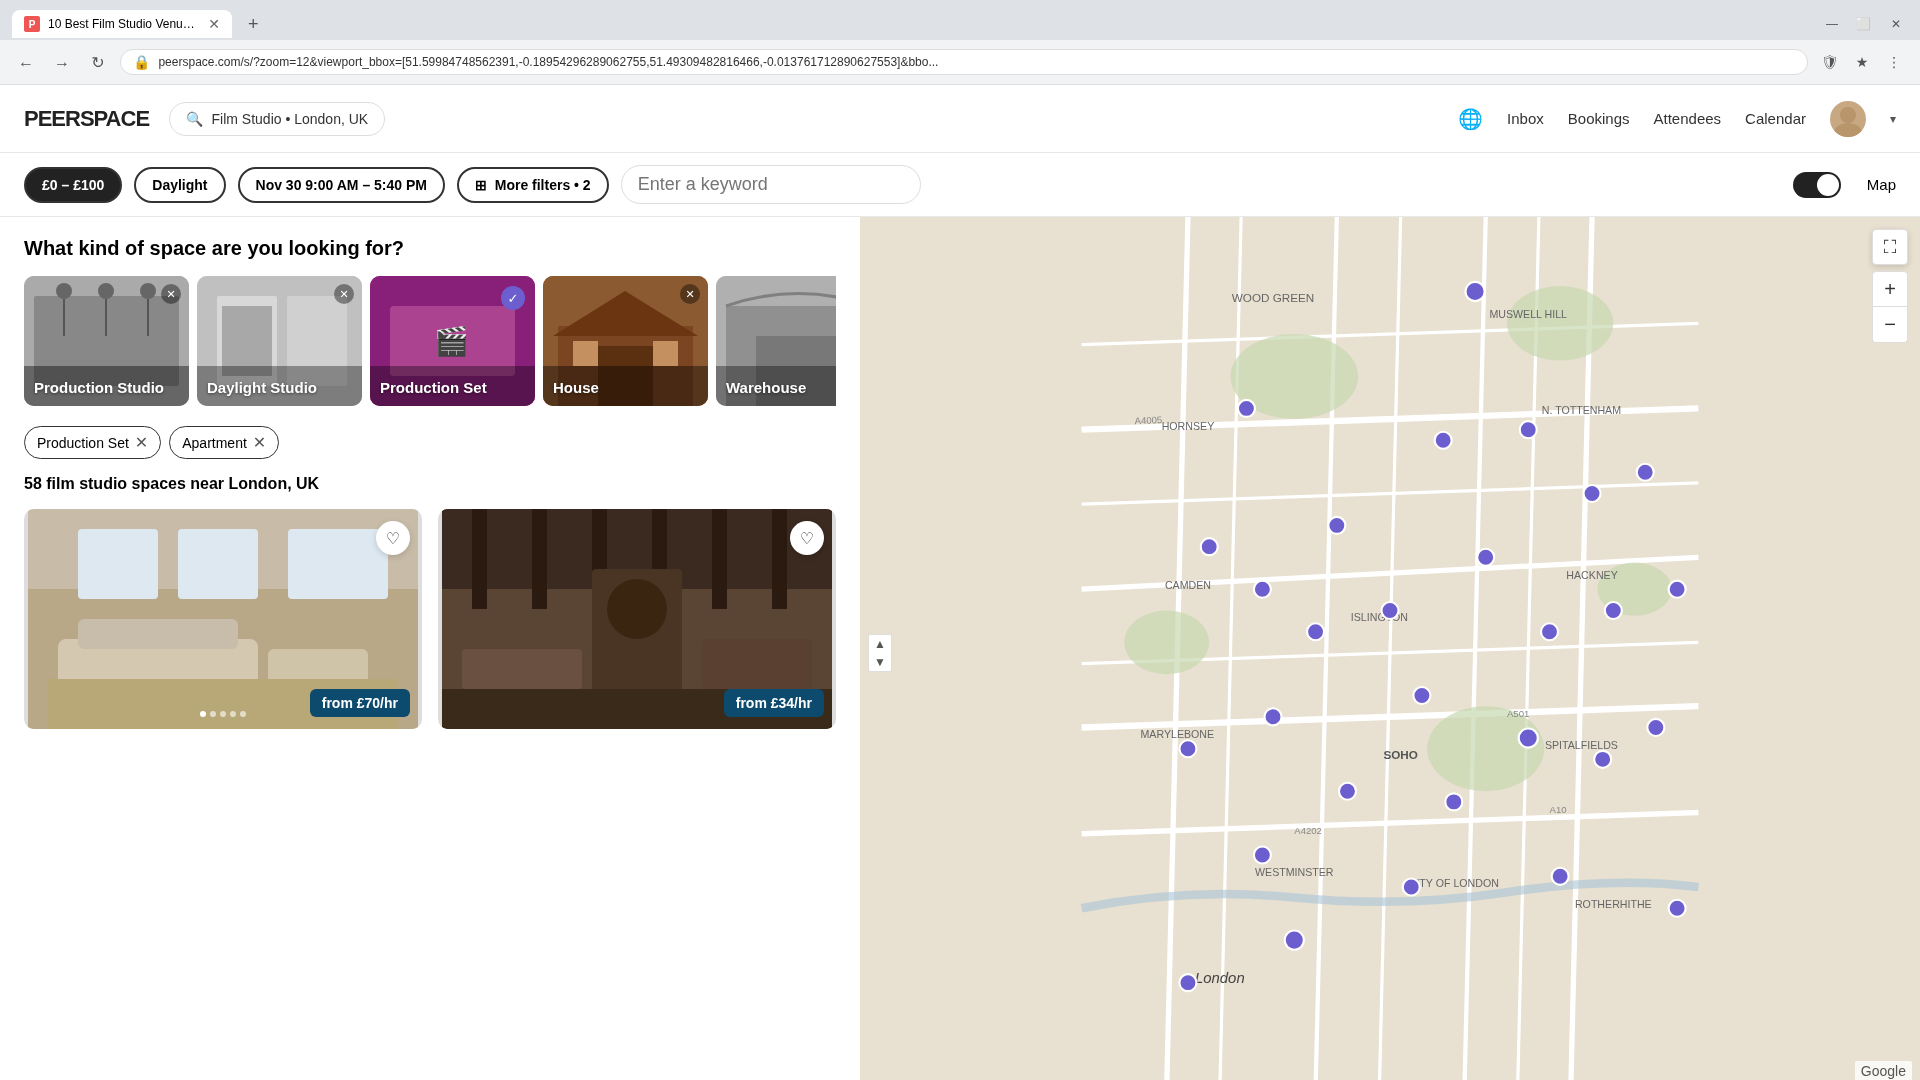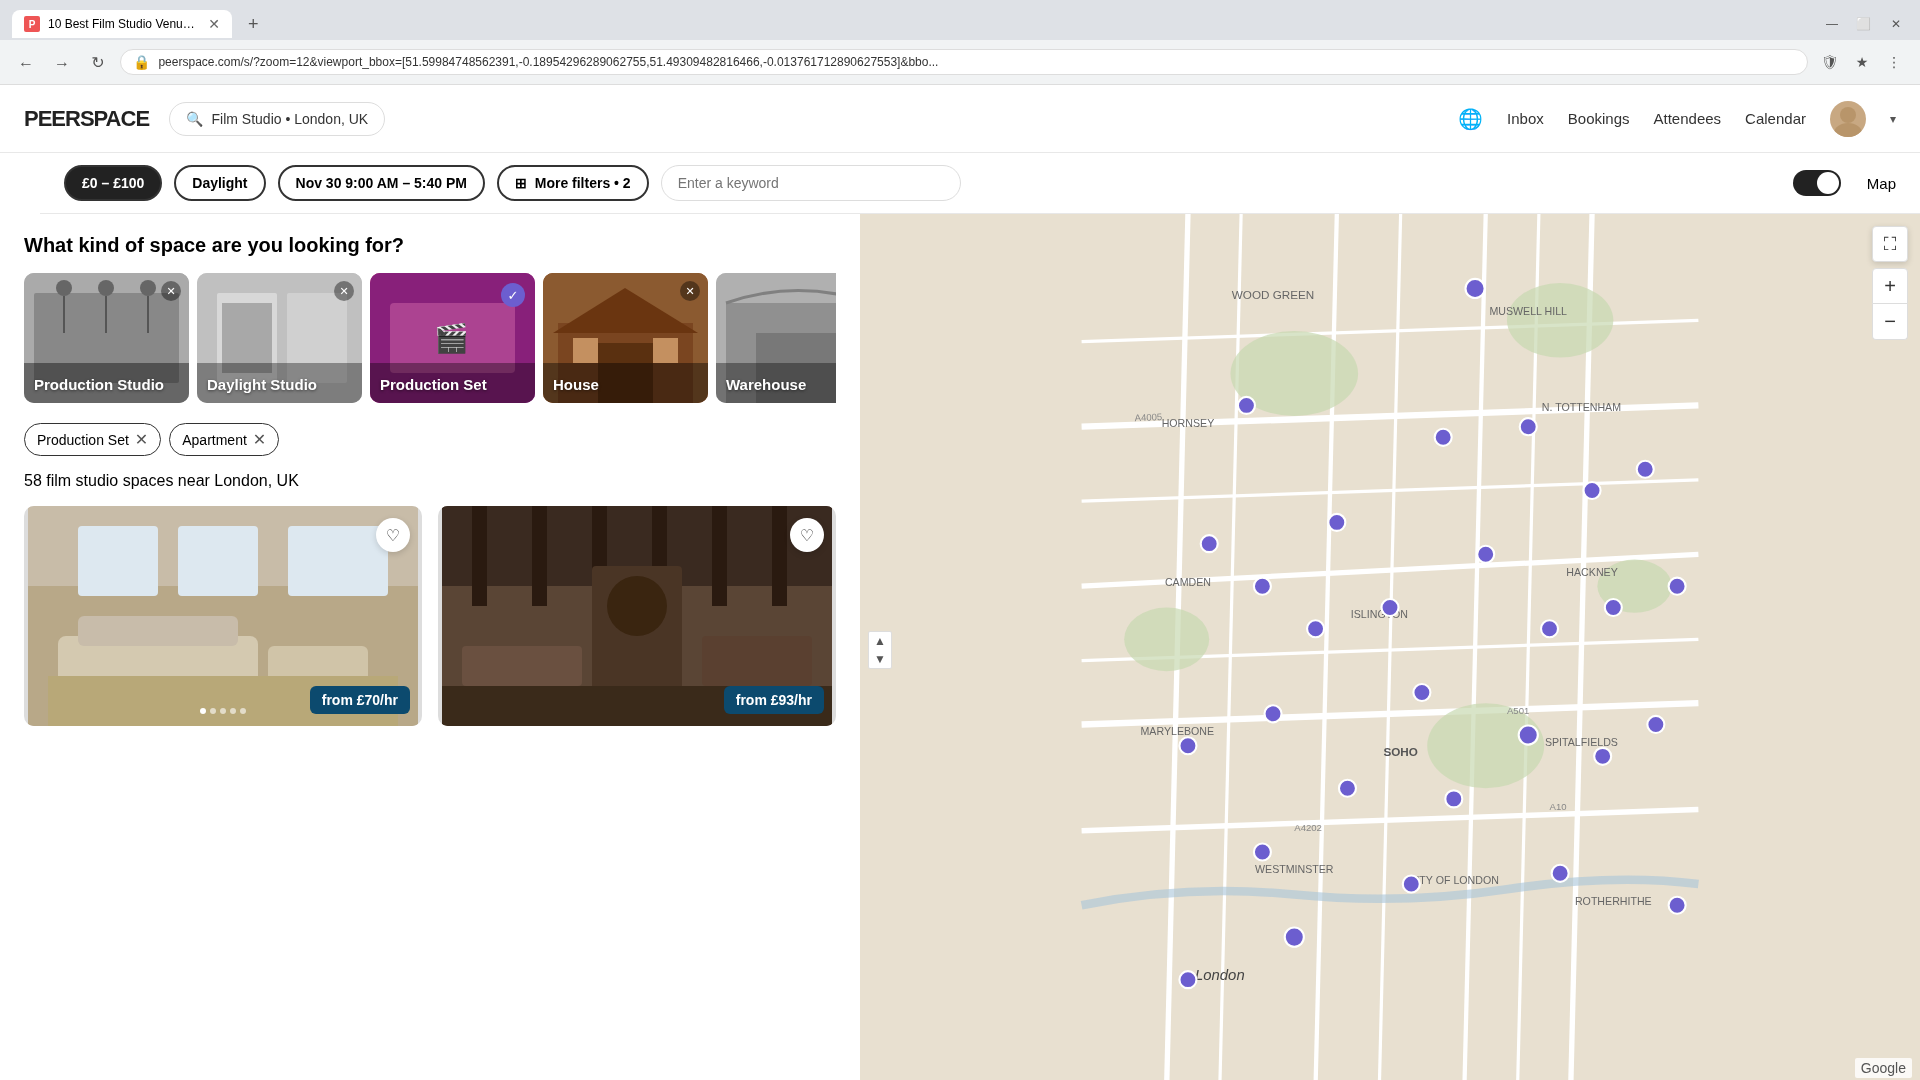--- a/index.html
+++ b/index.html
@@ -29,25 +29,25 @@
     .logo { font-size: 22px; font-weight: 800; letter-spacing: -1px; color: #222; }
     .search-bar { display: flex; align-items: center; border: 1px solid #ddd; border-radius: 24px; padding: 8px 16px; gap: 8px; font-size: 14px; color: #333; cursor: pointer; }
     .search-icon { color: #555; }
     .header-nav { margin-left: auto; display: flex; align-items: center; gap: 24px; }
     .header-nav-item { font-size: 15px; color: #333; cursor: pointer; text-decoration: none; }
     .globe-icon { font-size: 20px; color: #333; cursor: pointer; }
     .avatar { width: 36px; height: 36px; border-radius: 50%; background: #c8a882; overflow: hidden; display: flex; align-items: center; justify-content: center; }
     .chevron-down { font-size: 12px; color: #555; }
 
     
-    .filter-bar { display: flex; padding: 12px 24px; gap: 12px; border-bottom: 1px solid #e8e8e8; margin-left: 40px; }
+    .filter-bar { display: flex; align-items: center; padding: 12px 24px; gap: 12px; border-bottom: 1px solid #e8e8e8; }
     .filter-btn { border: 2px solid #333; background: #fff; border-radius: 24px; padding: 8px 16px; font-size: 14px; font-weight: 600; cursor: pointer; white-space: nowrap; }
     .filter-btn.dark { background: #222; color: #fff; }
     .filter-btn-filters { display: flex; align-items: center; gap: 8px; }
-    .keyword-input { flex: 1; border: 1px solid #ddd; border-radius: 24px; padding: 8px 16px; font-size: 14px; color: #999; outline: none; max-width: 300px; }
+    .keyword-input { flex: 1; border: 1px solid #ddd; border-radius: 24px; padding: 8px 16px; font-size: 18px; color: #999; outline: none; max-width: 300px; }
     .map-toggle { margin-left: auto; display: flex; align-items: center; gap: 26px; font-size: 15px; font-weight: 500; }
     .toggle-switch { width: 48px; height: 26px; background: #222; border-radius: 13px; position: relative; cursor: pointer; }
     .toggle-knob { width: 22px; height: 22px; background: #fff; border-radius: 50%; position: absolute; top: 2px; right: 2px; transition: right 0.2s; }
 
     
     .main-content { display: flex; height: calc(1080px - 40px - 44px - 68px - 56px); }
     .left-panel { width: 860px; overflow-y: auto; padding: 20px 24px; flex-shrink: 0; }
     .right-panel { flex: 1; background: #e8e0d0; position: relative; overflow: hidden; }
 
     
@@ -57,21 +57,21 @@
     .space-type-label { position: absolute; bottom: 10px; left: 10px; color: #fff; font-size: 15px; font-weight: 600; text-shadow: 0 1px 3px rgba(0,0,0,0.5); }
     .space-type-check { position: absolute; top: 10px; right: 10px; width: 24px; height: 24px; background: #6c5ecf; border-radius: 50%; display: flex; align-items: center; justify-content: center; color: #fff; font-size: 13px; }
     .space-type-remove { position: absolute; top: 8px; right: 8px; width: 20px; height: 20px; background: rgba(0,0,0,0.4); border-radius: 50%; display: flex; align-items: center; justify-content: center; color: #fff; font-size: 11px; }
 
     
     .filter-tags { display: flex; gap: 8px; margin-bottom: 16px; flex-wrap: wrap; }
     .filter-tag { display: flex; align-items: center; gap: 6px; border: 1px solid #333; border-radius: 20px; padding: 6px 12px; font-size: 14px; cursor: pointer; }
     .filter-tag-x { font-size: 16px; color: #555; }
 
     
-    .results-count { font-size: 16px; margin-bottom: 16px; }
+    .results-count { font-size: 16px; margin-bottom: 16px; font-weight: bold; }
 
     
     .listings-grid { display: grid; grid-template-columns: 1fr 1fr; gap: 16px; }
     .listing-card { border-radius: 10px; overflow: hidden; cursor: pointer; position: relative; }
     .listing-image { width: 100%; height: 220px; object-fit: cover; background: #ddd; position: relative; overflow: hidden; }
     .heart-btn { position: absolute; top: 12px; right: 12px; width: 34px; height: 34px; background: #fff; border-radius: 50%; display: flex; align-items: center; justify-content: center; cursor: pointer; box-shadow: 0 2px 6px rgba(0,0,0,0.15); }
     .heart-icon { font-size: 16px; color: #333; }
     .price-badge { position: absolute; bottom: 12px; right: 12px; background: #0c4a6e; color: #fff; padding: 6px 12px; border-radius: 6px; font-size: 14px; font-weight: 600; }
     .image-dots { position: absolute; bottom: 12px; left: 50%; transform: translateX(-50%); display: flex; gap: 4px; }
     .dot { width: 6px; height: 6px; border-radius: 50%; background: rgba(255,255,255,0.6); }
@@ -317,21 +317,21 @@
             <circle cx="195" cy="100" r="30" fill="#3a2510"></circle>
 
             <rect x="0" y="180" width="390" height="40" fill="#3a2a1a"></rect>
 
             <rect x="20" y="140" width="120" height="40" fill="#6a5040" rx="4"></rect>
             <rect x="260" y="130" width="110" height="50" fill="#5a4030" rx="4"></rect>
           </svg>
           <div class="heart-btn">
             <span class="heart-icon">♡</span>
           </div>
-          <div class="price-badge">from £93/hr</div>
+          <div class="price-badge">from £34/hr</div>
         </div>
       </div>
     </div>
   </div>
 
   <div class="right-panel">
     <div class="map-container">
       
       <svg width="100%" height="100%" viewBox="0 0 580 820">
 

